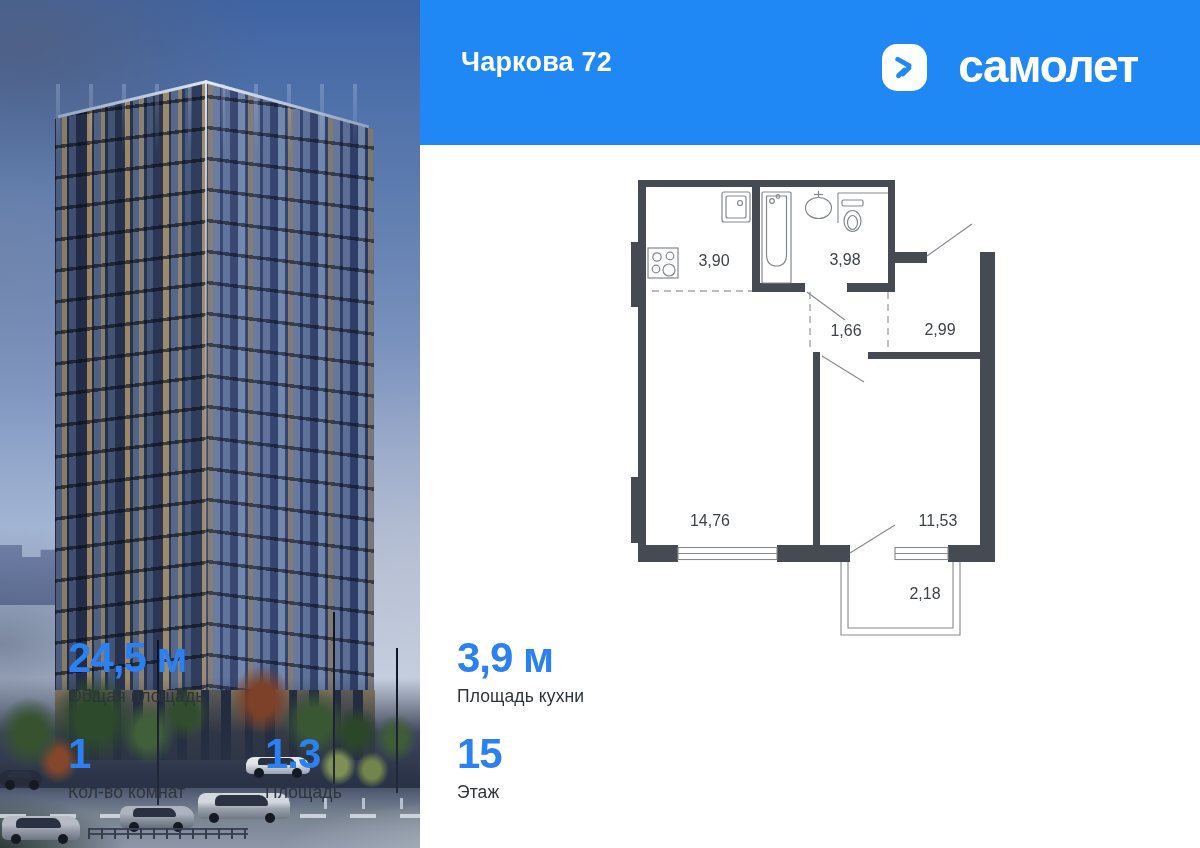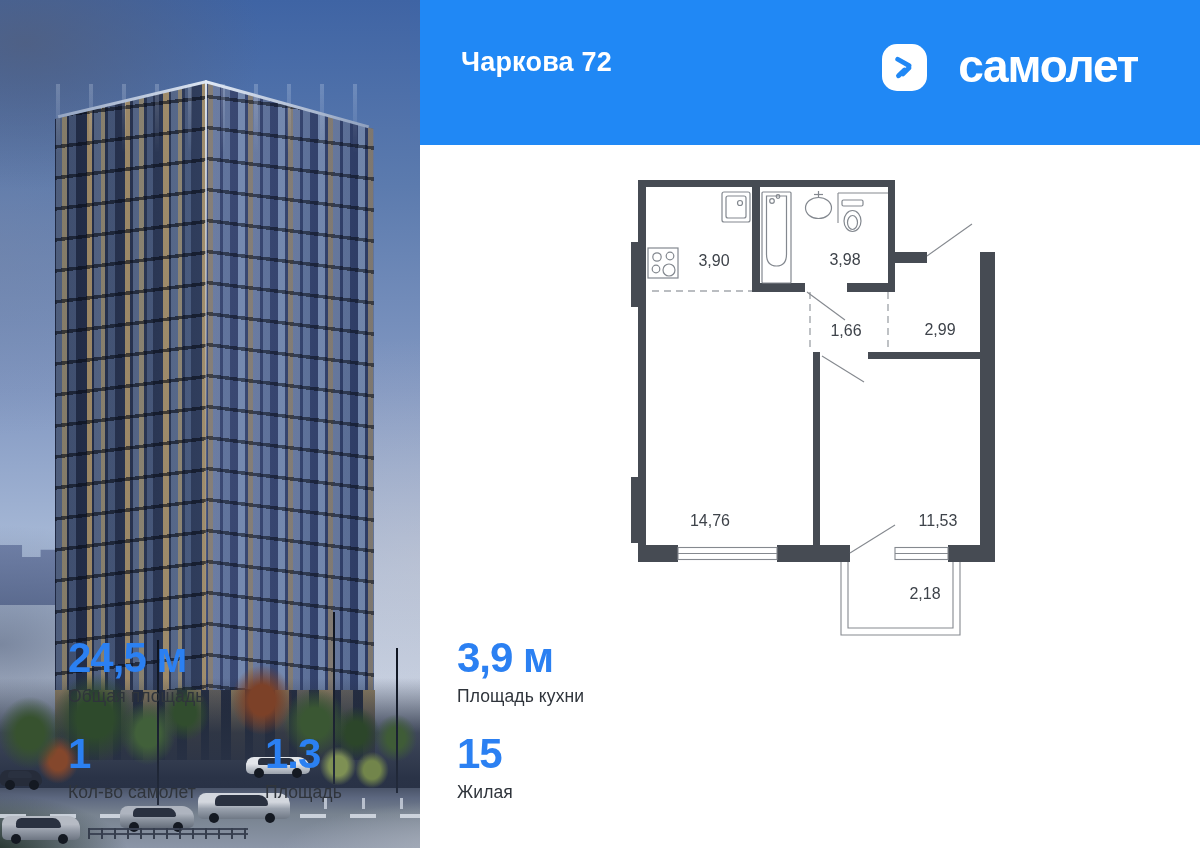--- a/index.html
+++ b/index.html
@@ -267,24 +267,24 @@
     <div class="stat-value">24,5 м</div>
     <div class="stat-label">Общая площадь</div>
   </div>
   <div class="stat r1 c3">
     <div class="stat-value">3,9 м</div>
     <div class="stat-label">Площадь кухни</div>
   </div>
 
   <div class="stat r2 c1">
     <div class="stat-value">1</div>
-    <div class="stat-label">Кол-во самолет</div>
+    <div class="stat-label">Кол-во комнат</div>
   </div>
   <div class="stat r2 c2">
     <div class="stat-value">1.3</div>
     <div class="stat-label">Площадь</div>
   </div>
   <div class="stat r2 c3">
     <div class="stat-value">15</div>
-    <div class="stat-label">Жилая</div>
+    <div class="stat-label">Этаж</div>
   </div>
 
 </div>
 
 </body></html>

